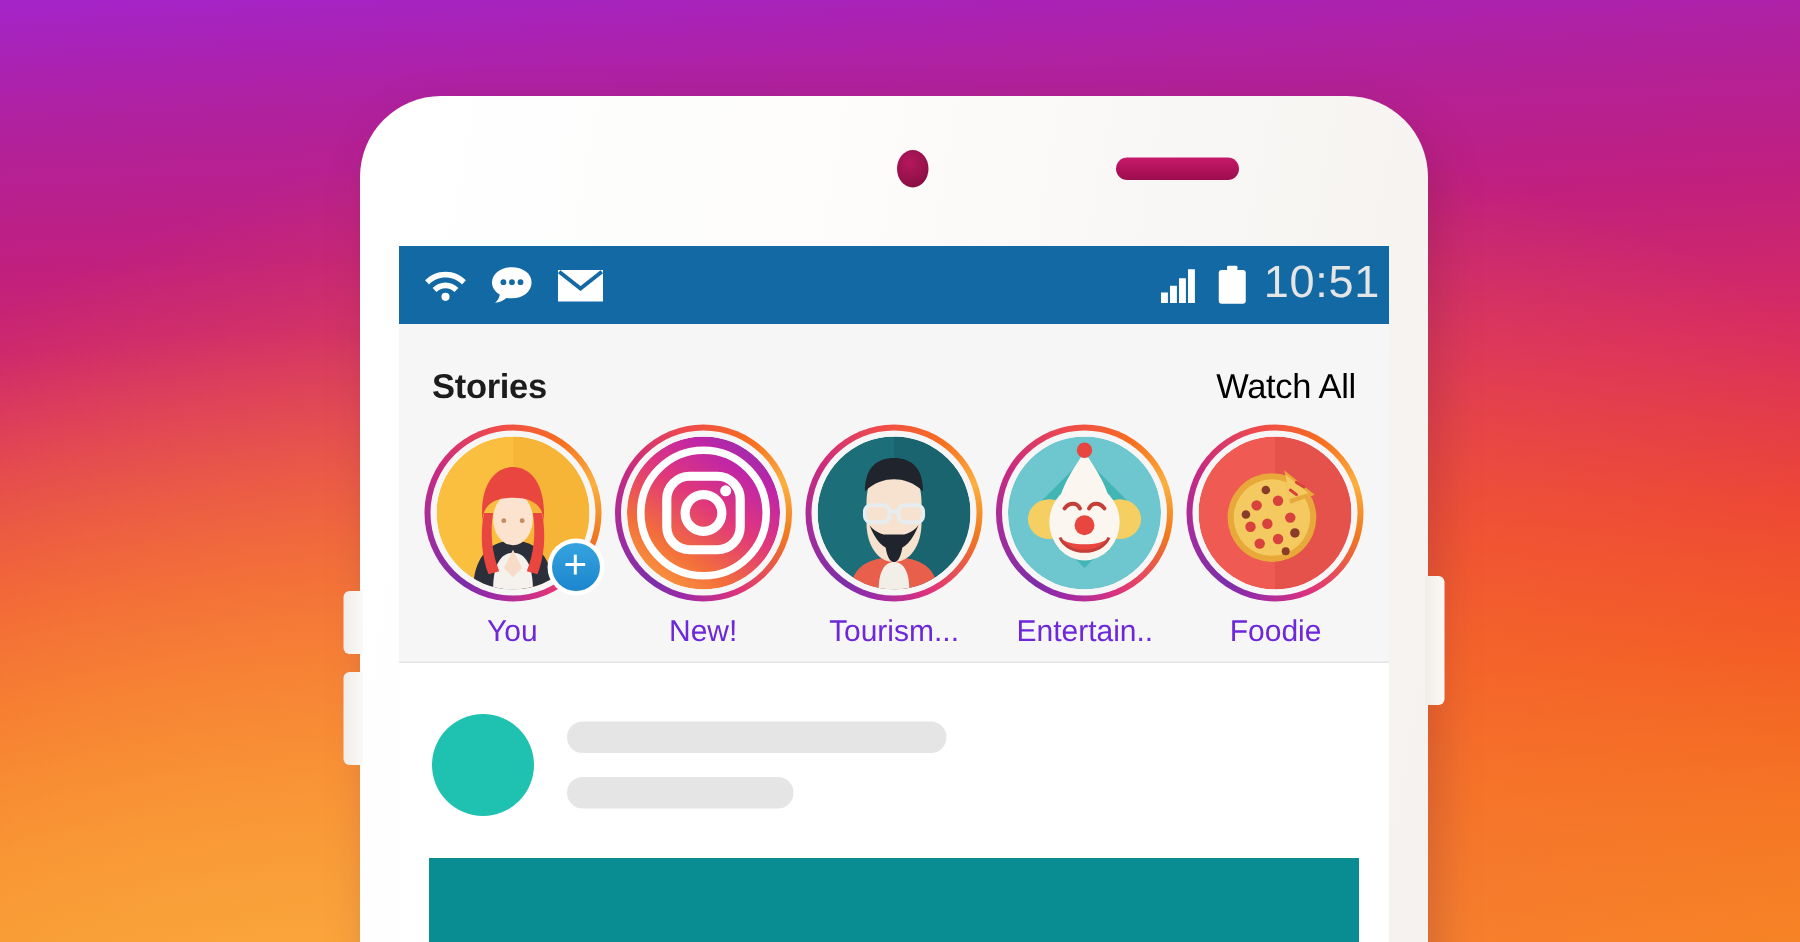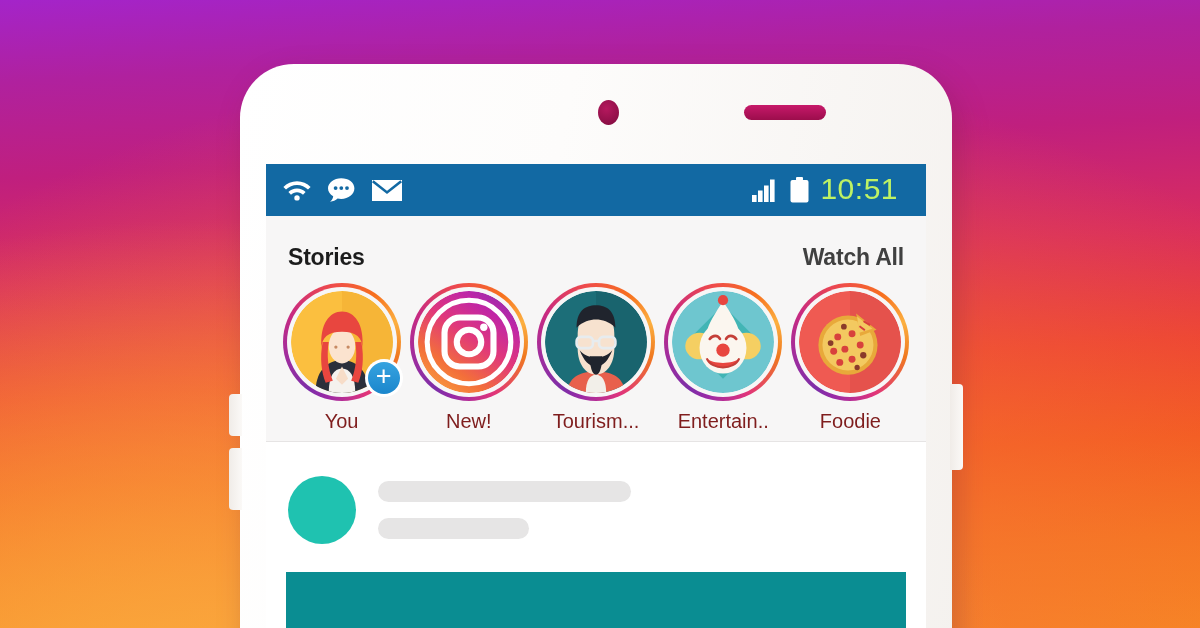--- a/index.html
+++ b/index.html
@@ -66,22 +66,22 @@
     width: 660px; height: 600px;
     background: #ffffff;
     overflow: hidden;
   }
 
   
   .statusbar {
     height: 52px;
     background: #1269a3;
     display: flex; align-items: center;
-    padding: 0 28px 0 16px;
-    color: #bef264;
+    padding: 0 6px 0 16px;
+    color: #e5e5e5;
   }
   .sb-left  { display: flex; align-items: center; gap: 15px; }
   .sb-right { display: flex; align-items: center; gap: 11px; margin-left: auto; }
   .sb-time {
     font-size: 30px; font-weight: 400; letter-spacing: 0.5px;
     line-height: 1; padding-bottom: 2px;
   }
   .icon-svg { display: block; }
 
   
@@ -93,21 +93,21 @@
   .stories-head {
     display: flex; align-items: baseline;
     padding: 6px 22px 2px 22px;
   }
   .stories-title {
     font-size: 23px; font-weight: bold; color: #1c1c1c;
     letter-spacing: -0.2px;
   }
   .watch-all {
     margin-left: auto;
-    font-size: 23px; font-weight: bold; color: #404040;
+    font-size: 23px; font-weight: normal; color: #000000;
     letter-spacing: -0.2px;
   }
   .stories-row {
     display: flex; align-items: flex-start;
     padding: 10px 12px 0 12px;
     gap: 0;
   }
   .story {
     width: 128px;
     display: flex; flex-direction: column; align-items: center;
@@ -143,21 +143,21 @@
   }
   .plus-badge .inner {
     width: 32px; height: 32px; border-radius: 50%;
     background: linear-gradient(180deg,#36a3e0,#1b86cc);
     display: flex; align-items: center; justify-content: center;
     color: #fff; font-size: 27px; line-height: 1; font-weight: 300;
     padding-bottom: 3px;
   }
   .story-label {
     margin-top: 9px;
-    font-size: 20px; color: #7f1d1d;
+    font-size: 20px; color: #6d28d9;
     max-width: 124px; 
     white-space: nowrap; overflow: hidden;
   }
 
   
   .feed { background: #ffffff; padding-top: 22px; }
   .post-head {
     display: flex; align-items: center;
     padding: 12px 22px 0 22px;
     gap: 22px;

